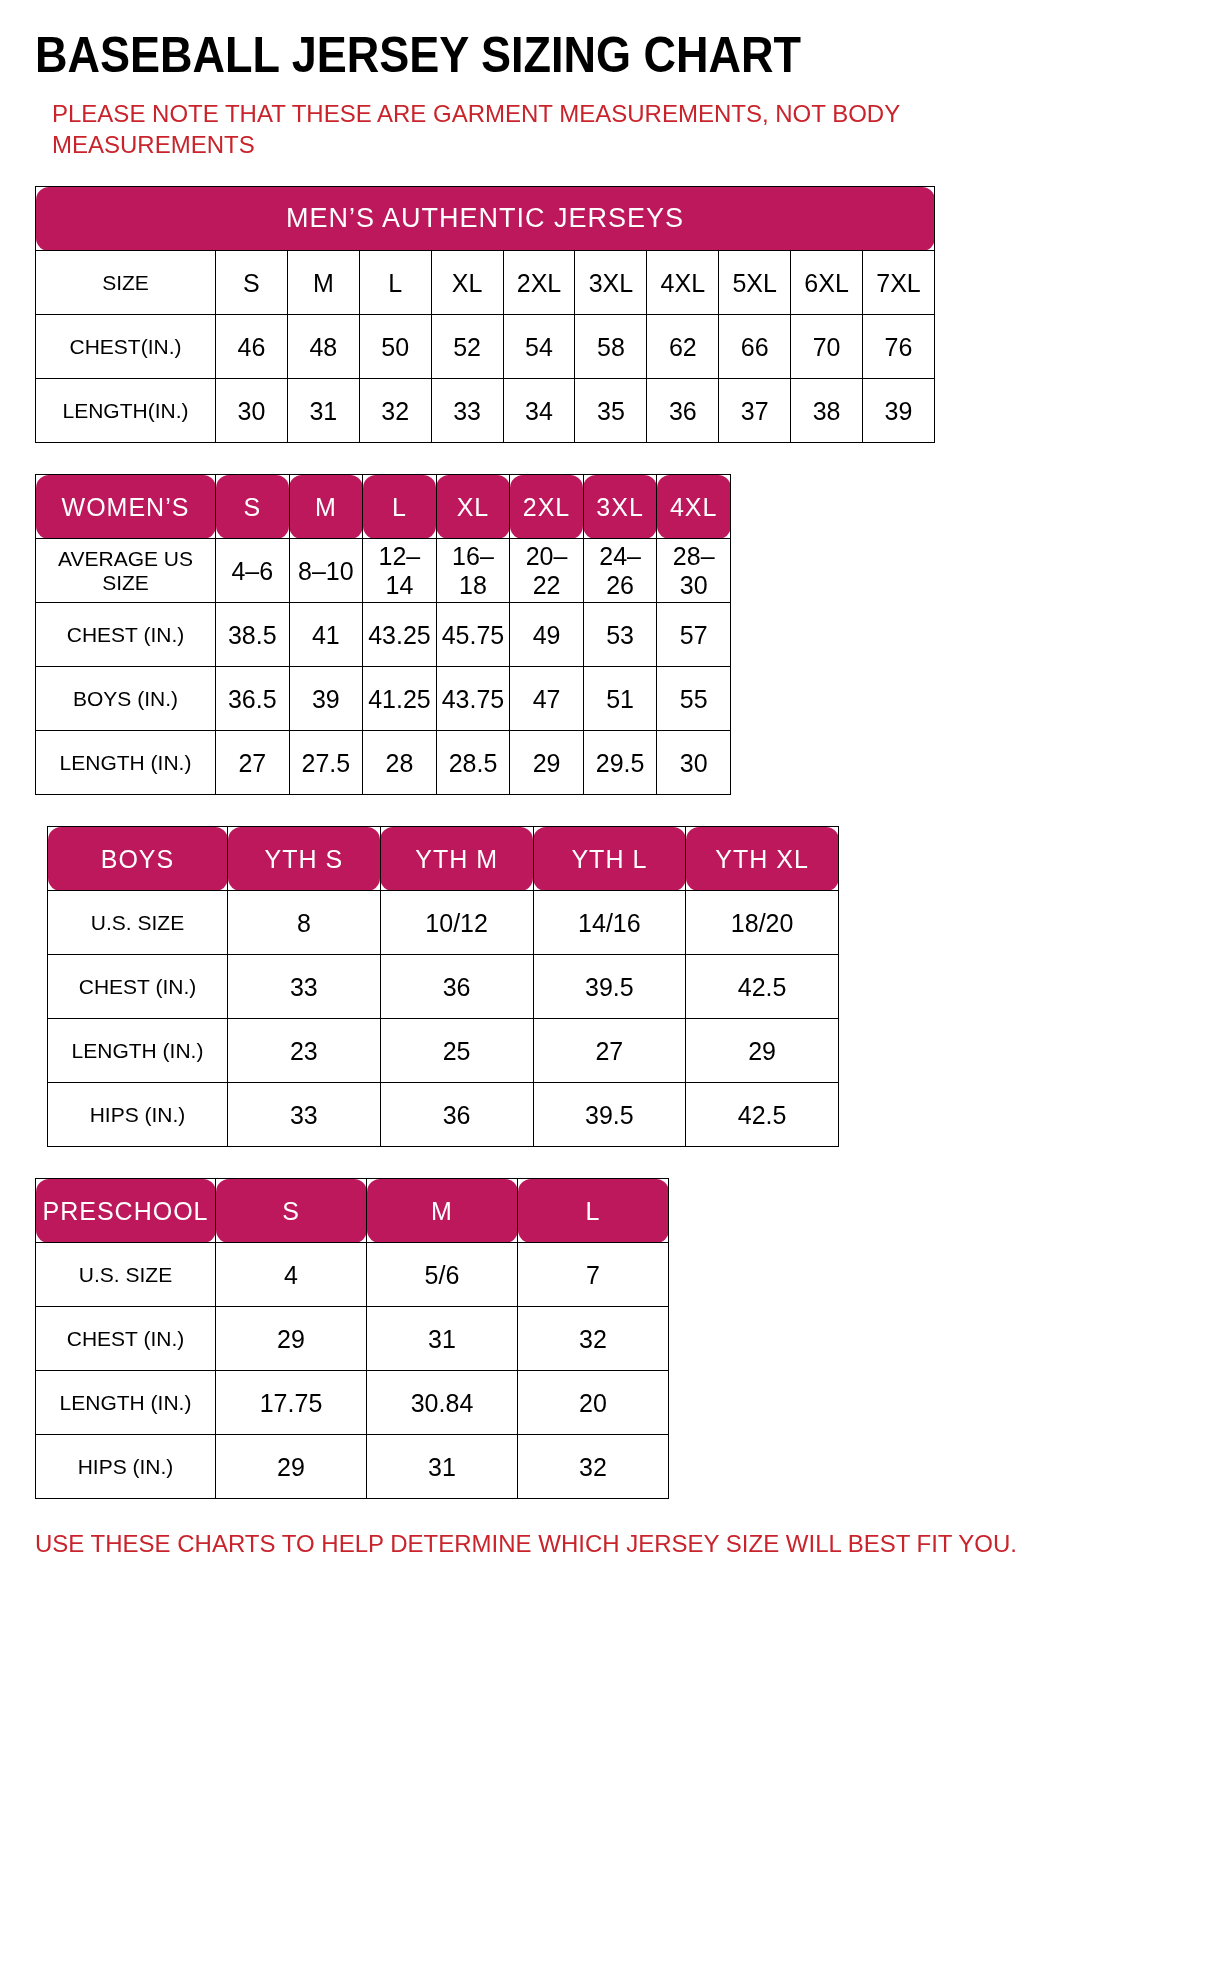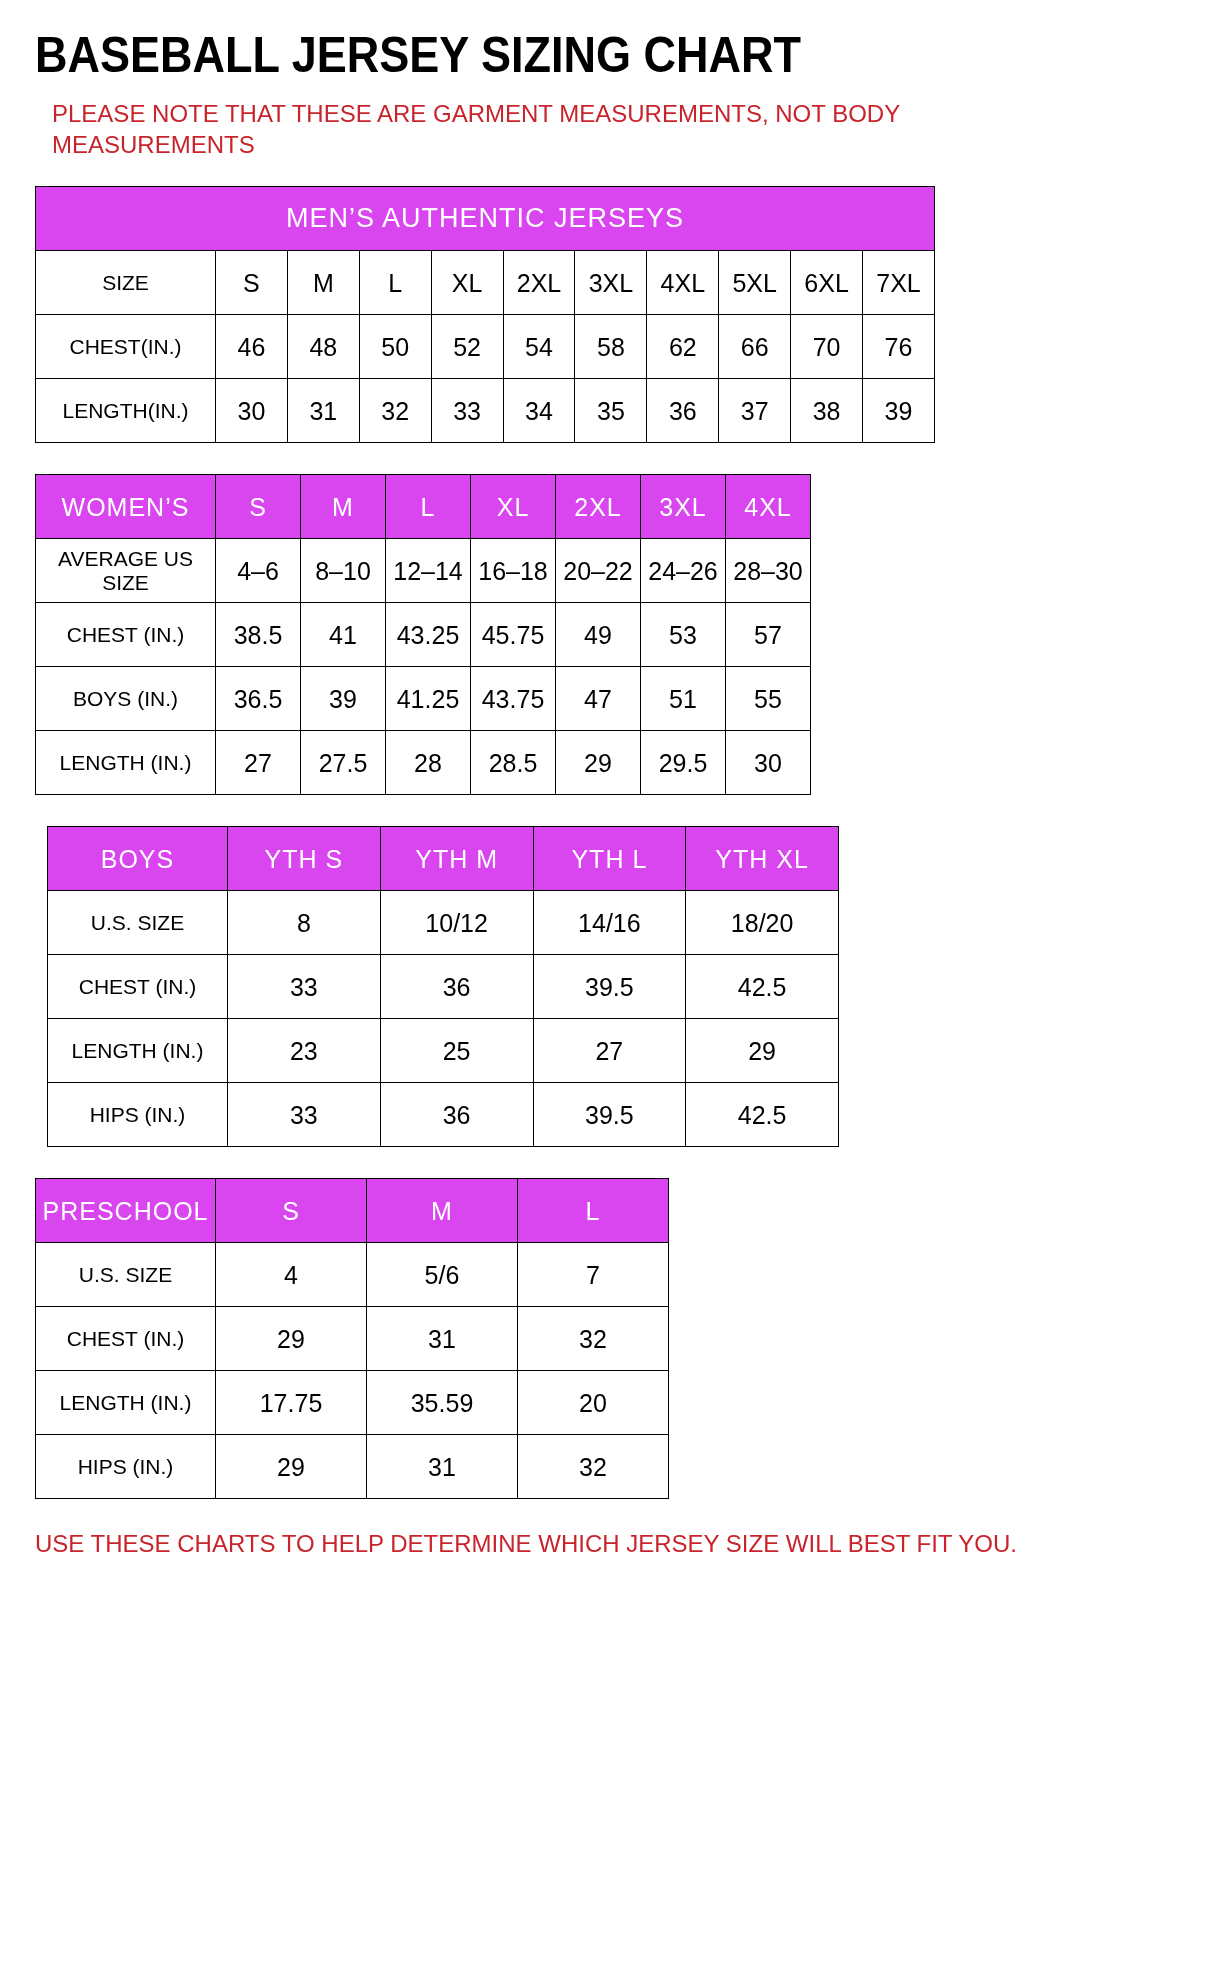--- a/index.html
+++ b/index.html
@@ -45,32 +45,33 @@
     padding: 0 4px;
     font-size: 25px;
     font-weight: normal;
     line-height: 1.15;
     overflow: hidden;
   }
   td.label {
     font-size: 21px;
   }
   tr.head th {
-    background: #d946ef;
+    background: #be185d;
     color: #ffffff;
     letter-spacing: 1px;
+    border-radius: 13px;
   }
   th.span-title {
     background: #7c7c7c;
     color: #ffffff;
     font-size: 27px;
     letter-spacing: 2px;
   }
   table.mens { width: 900px; }
-  table.womens { width: 776px; }
+  table.womens { width: 696px; }
   table.boys { width: 792px; margin-left: 12px; }
   table.preschool { width: 634px; }
   .footer {
     color: #c9232b;
     font-size: 24px;
     margin-top: 8px;
     font-weight: normal;
   }
 </style>
 </head>
@@ -264,21 +265,21 @@
         </tr>
         <tr>
           <td class="label">CHEST (IN.)</td>
           <td>29</td>
           <td>31</td>
           <td>32</td>
         </tr>
         <tr>
           <td class="label">LENGTH (IN.)</td>
           <td>17.75</td>
-          <td>35.59</td>
+          <td>30.84</td>
           <td>20</td>
         </tr>
         <tr>
           <td class="label">HIPS (IN.)</td>
           <td>29</td>
           <td>31</td>
           <td>32</td>
         </tr>
       </tbody>
   </table>

